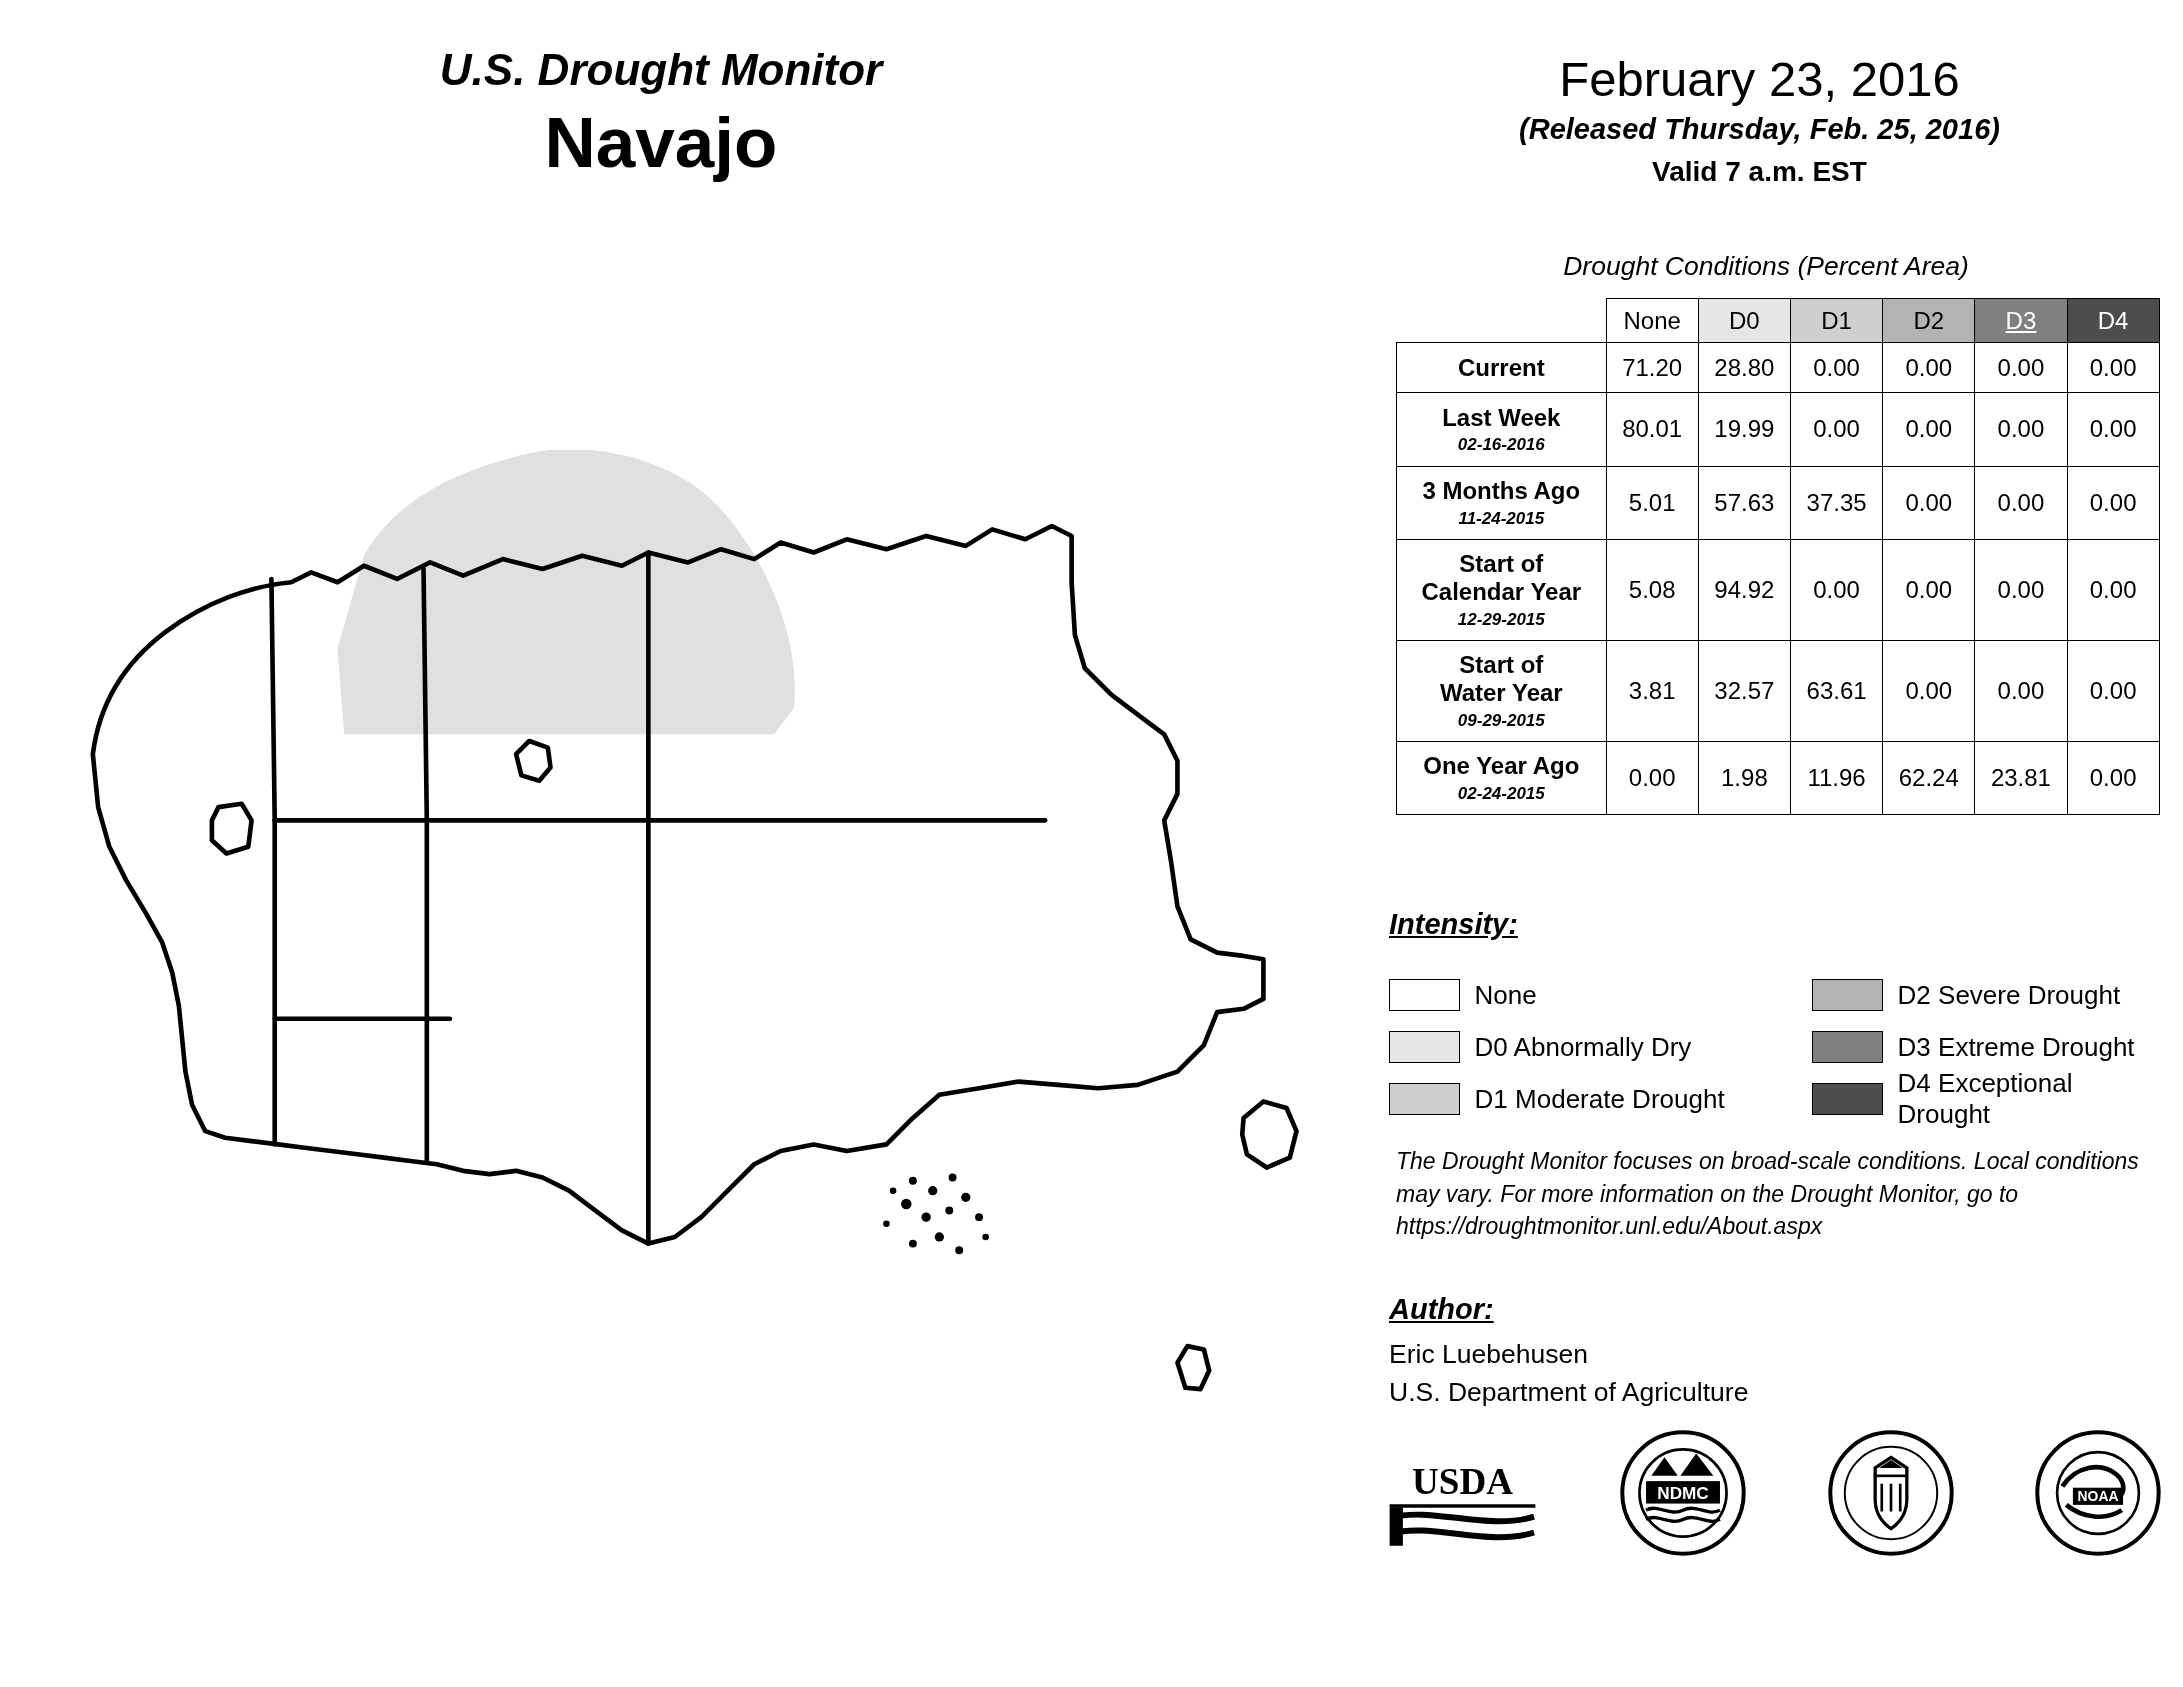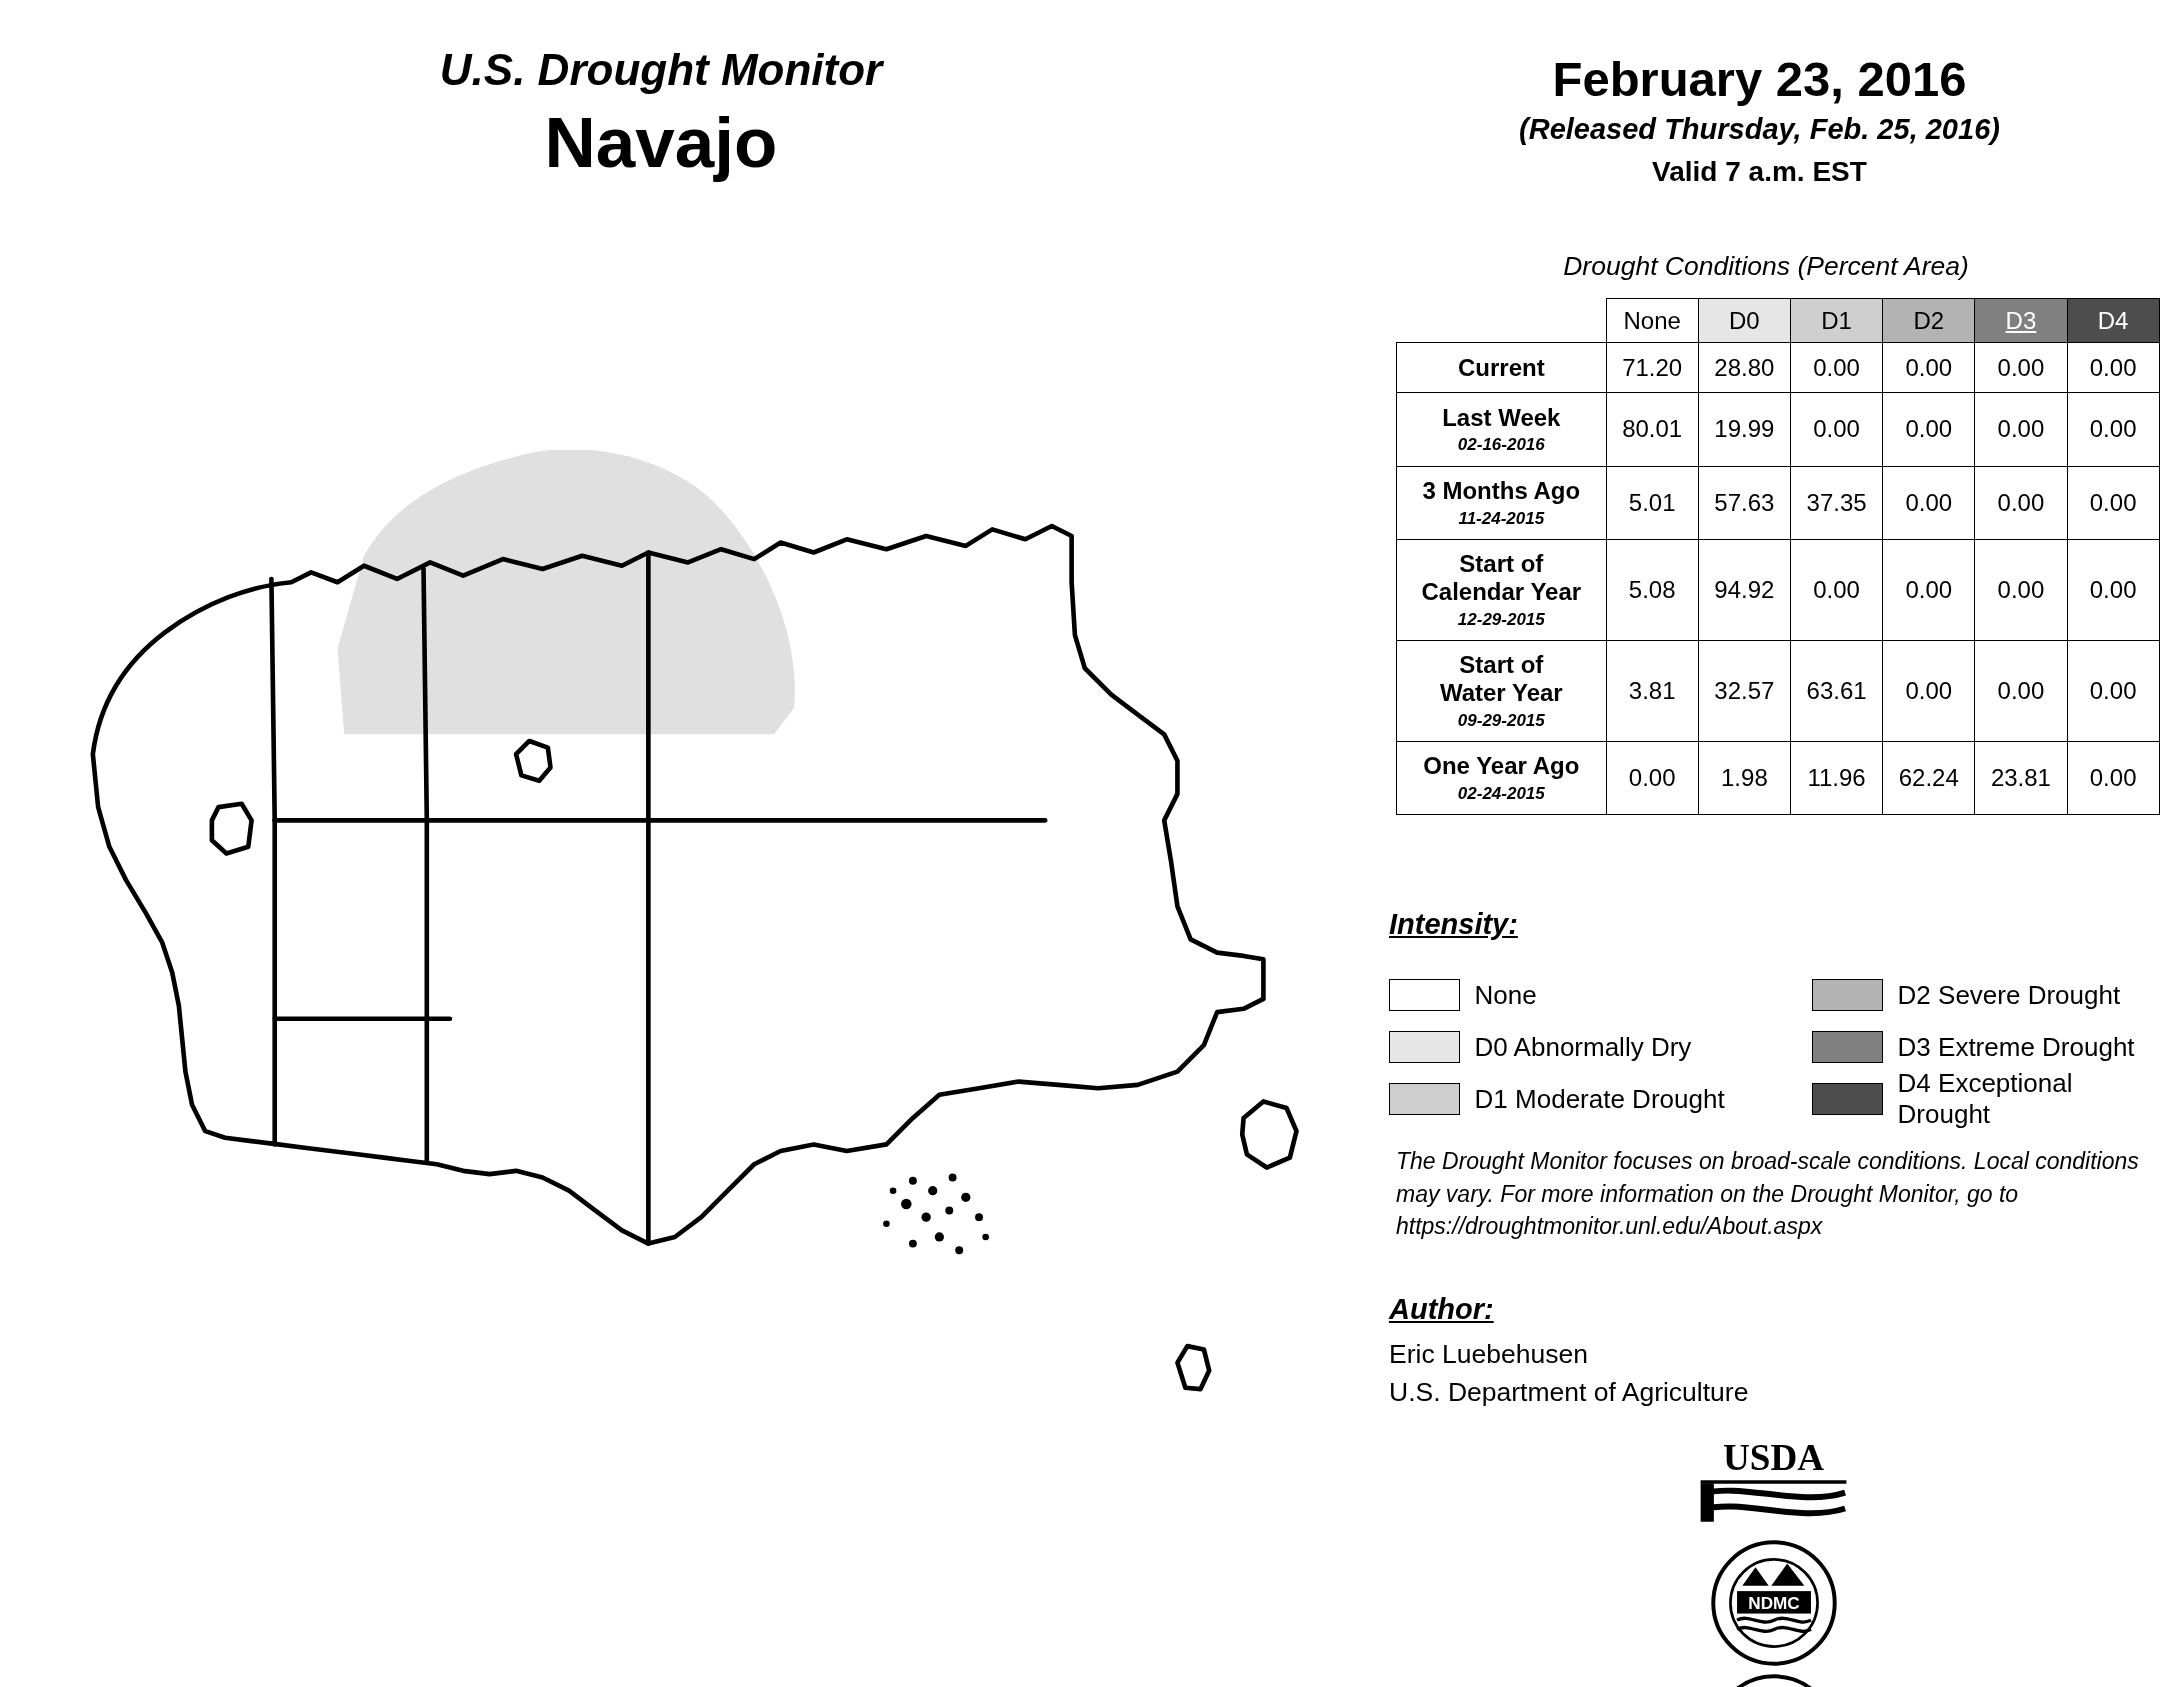--- a/index.html
+++ b/index.html
@@ -56,21 +56,21 @@
   
   .date-block {
     position: absolute;
     left: 1389px;
     top: 53px;
     width: 741px;
     text-align: center;
   }
   .date-main {
     font-size: 49px;
-    font-weight: bold;
+    font-weight: normal;
     line-height: 1.1;
   }
   .date-released {
     font-size: 29px;
     font-style: italic;
     font-weight: bold;
     margin-top: 6.6px;
   }
   .date-valid {
     font-size: 28px;
@@ -202,23 +202,22 @@
   }
 
   
   .logos {
     position: absolute;
     left: 1383px;
     top: 1429px;
     width: 781px;
     height: 132px;
     display: flex;
-    align-items: center;
+    align-items: flex-end;
     justify-content: space-between;
-    flex-direction: column;
   }
   .logo { flex: 0 0 auto; }
 
   
   .footer-url {
     position: absolute;
     left: 1376px;
     top: 1581px;
     width: 794px;
     text-align: center;

